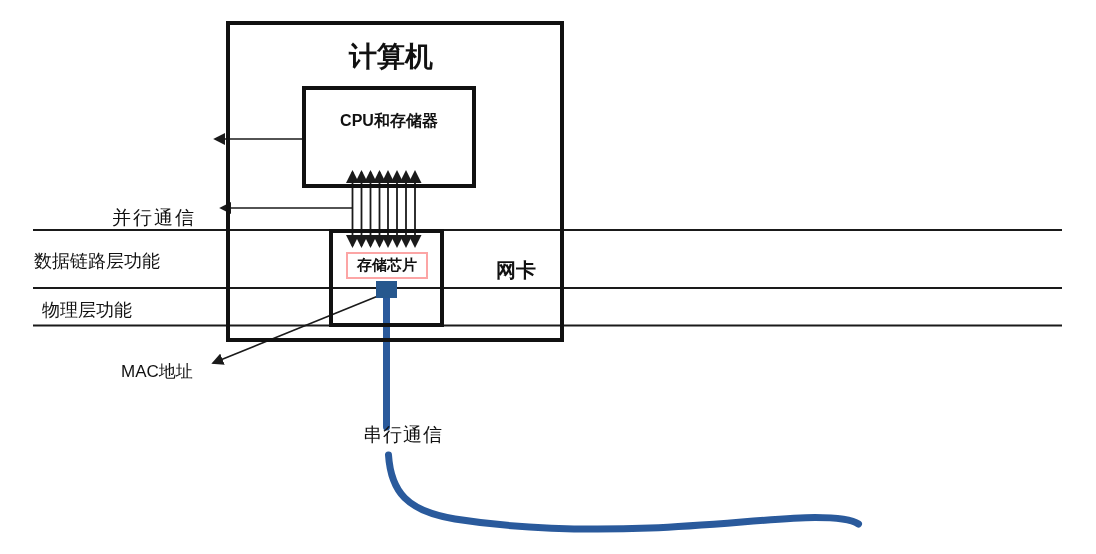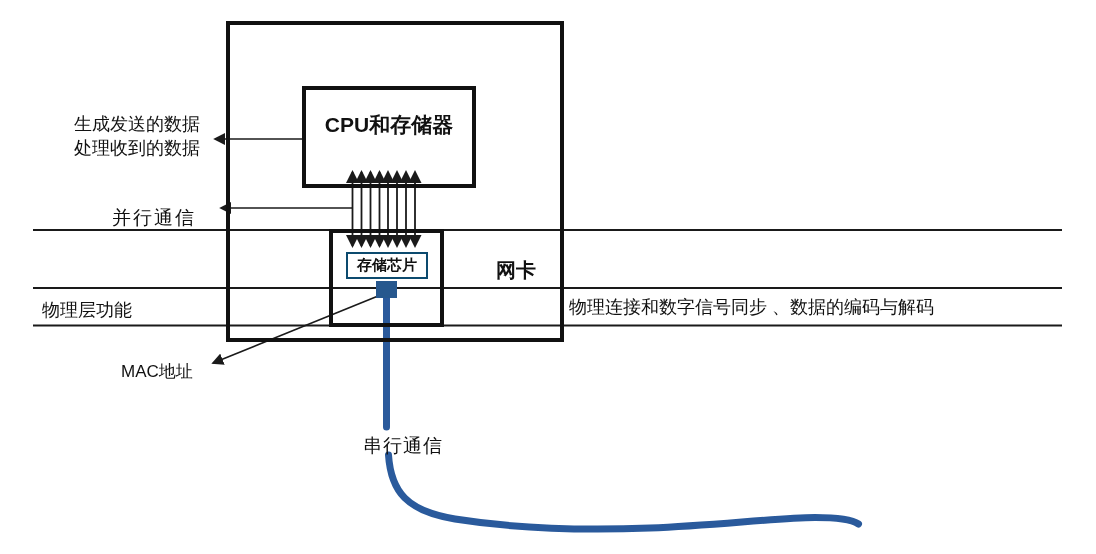--- a/index.html
+++ b/index.html
@@ -6,25 +6,25 @@
   #stage{
     position:relative;
     width:1096px;height:554px;
     background:#ffffff;
     font-family:"Liberation Sans", sans-serif;
     color:#111;
     overflow:hidden;
   }
   #diagram-svg{position:absolute;left:0;top:0;width:1096px;height:554px;}
   .box{position:absolute;border:4px solid #111;background:transparent;box-sizing:border-box;}
-  .thinbox{position:absolute;border:2px solid #0c4a6e;background:#ffffff;box-sizing:border-box;
+  .thinbox{position:absolute;border:2px solid #fca5a5;background:#ffffff;box-sizing:border-box;
            display:flex;align-items:center;justify-content:center;}
   .t{position:absolute;white-space:nowrap;}
   .title{font-size:28px;font-weight:700;text-align:center;}
-  .cpu{font-size:21px;font-weight:700;text-align:center;}
+  .cpu{font-size:16px;font-weight:700;text-align:center;}
   .nic{font-size:20px;font-weight:700;margin-left:48px;}
   .chip{font-size:15px;font-weight:600;}
   .lbl{font-size:18px;}
   .lbl-right{text-align:right;line-height:24px;}
 </style>
 </head>
 <body>
 
 <div id="stage">
 
@@ -67,35 +67,32 @@
     <rect x="376" y="281" width="21" height="17" fill="#27588e"></rect>
   </svg>
 
   <div class="box" style="left:226px;top:21px;width:338px;height:321px;"></div>
   <div class="box" style="left:302px;top:86px;width:174px;height:102px;"></div>
   <div class="box" style="left:329px;top:229px;width:115px;height:98px;"></div>
   <div class="thinbox" style="left:346px;top:252px;width:82px;height:27px;">
     <span class="chip">存储芯片</span>
   </div>
 
+  <div class="t title" style="left:226px;top:38px;width:330px;">计算机</div>
 
   <div class="t cpu" style="left:302px;top:111px;width:174px;">CPU和存储器</div>
 
   <div class="t nic" style="left:448px;top:257px;">网卡</div>
 
-  <div class="t lbl lbl-right" style="left:30px;top:112px;width:170px;">
-    <div>生成发送的数据</div>
-    <div>处理收到的数据</div>
-  </div>
 
   <div class="t lbl" style="left:112px;top:197px;font-size:19px;letter-spacing:2px;margin-top:8px;">并行通信</div>
 
+  <div class="t lbl" style="left:34px;top:249px;">数据链路层功能</div>
 
   <div class="t lbl" style="left:42px;top:298px;text-align:right;">物理层功能</div>
 
 
-  <div class="t lbl" style="left:569px;top:295px;">物理连接和数字信号同步 、数据的编码与解码</div>
 
   <div class="t lbl" style="left:121px;top:360px;font-size:17px;">MAC地址</div>
 
-  <div class="t lbl" style="left:363px;top:433px;font-size:19px;letter-spacing:1px;">串行通信</div>
+  <div class="t lbl" style="left:363px;top:422px;font-size:19px;letter-spacing:1px;">串行通信</div>
 
 </div>
 
 </body></html>

